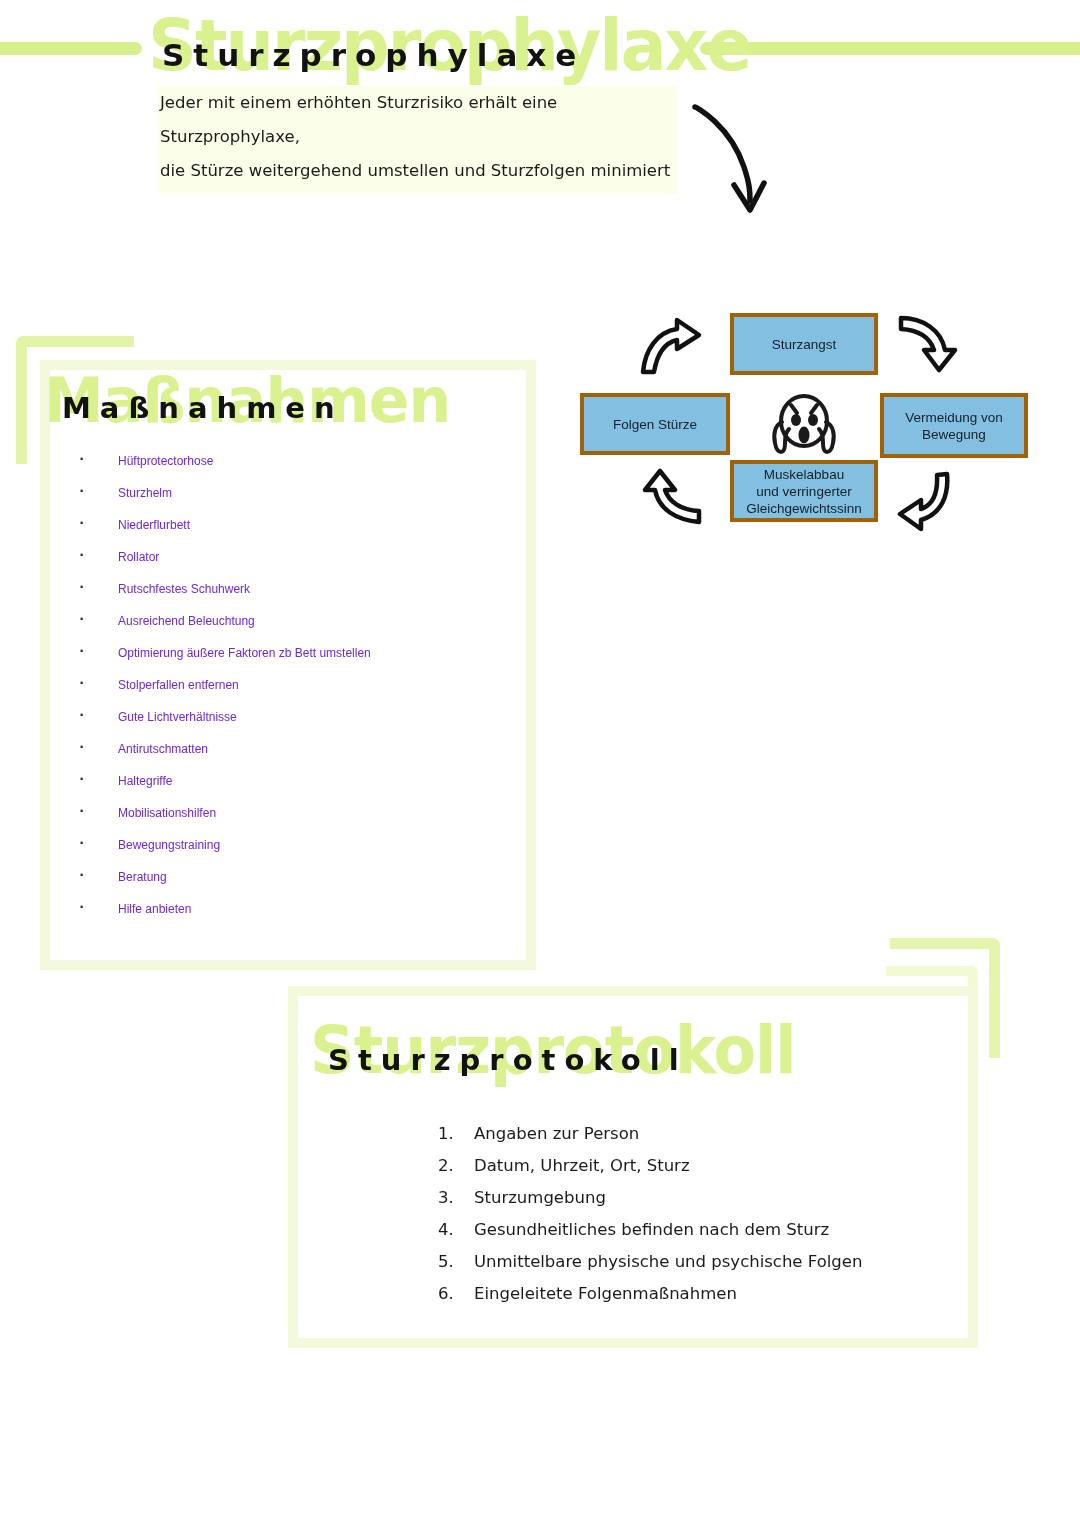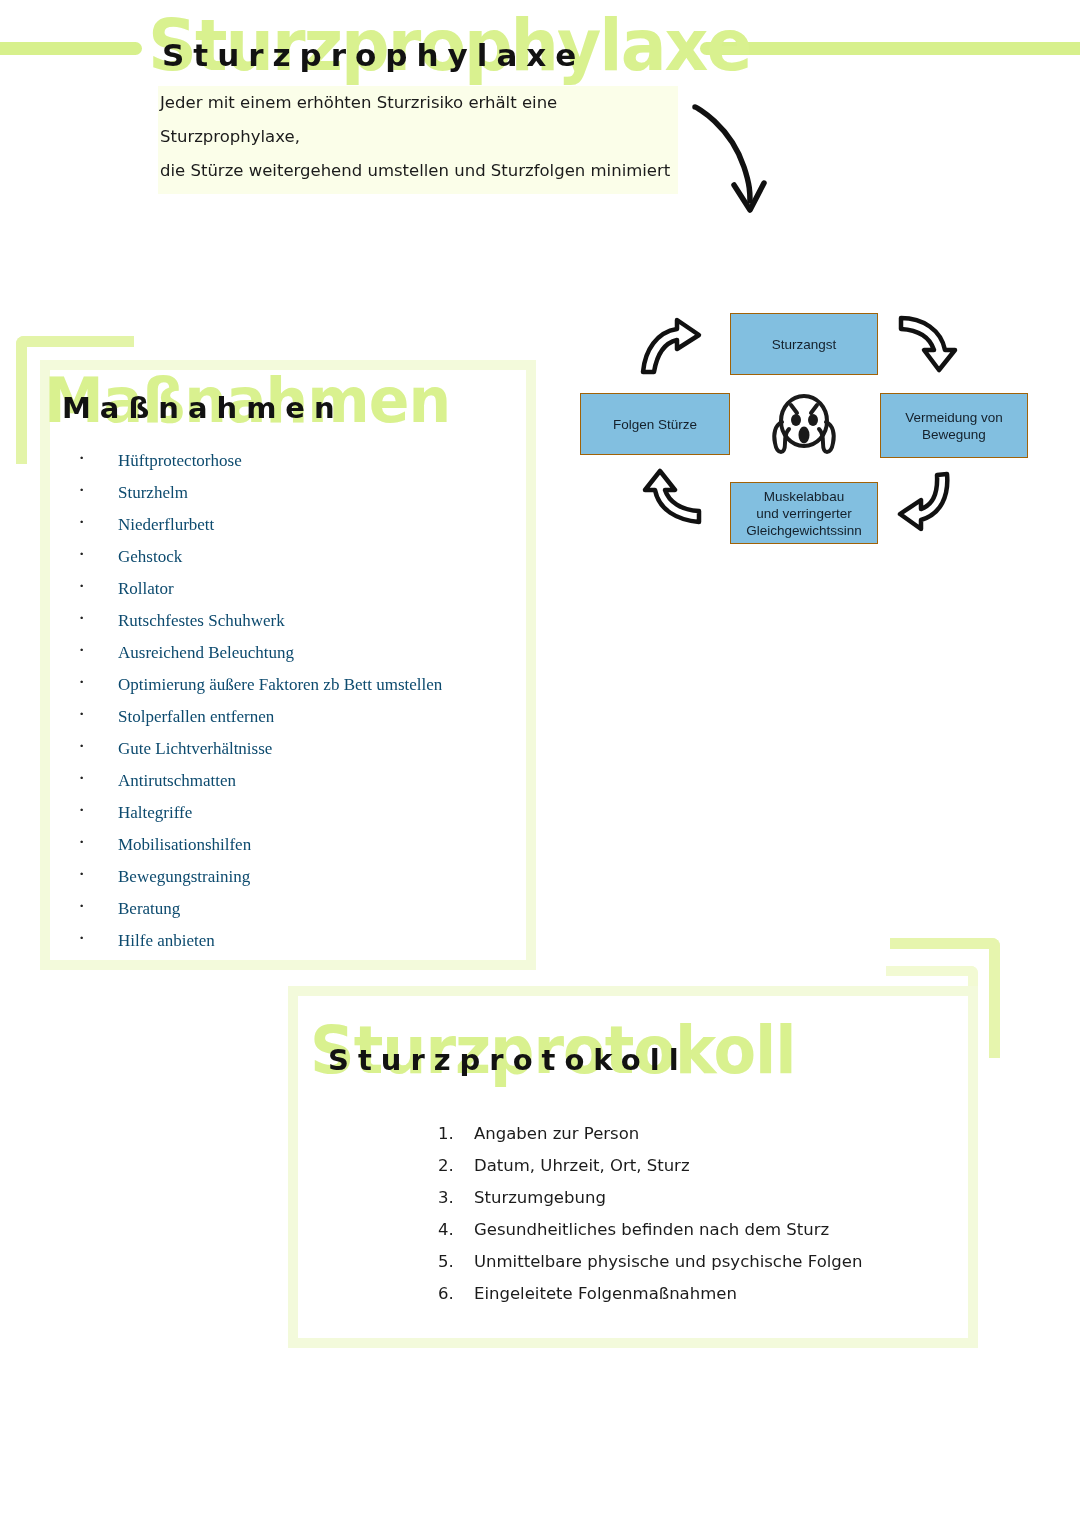--- a/index.html
+++ b/index.html
@@ -145,24 +145,24 @@
 
   #massnahmen-list {
     position: absolute;
     left: 70px;
     top: 445px;
     width: 440px;
     list-style: none;
   }
   #massnahmen-list li {
     position: relative;
-    font-family: Liberation Serif, serif;
-    font-size: 17px;
+    font-family: Liberation Sans, sans-serif;
+    font-size: 12px;
     line-height: 32px;
-    color: #0c4a6e;
+    color: #6d28d9;
     padding-left: 48px;
     white-space: nowrap;
   }
   #massnahmen-list li::before {
     content: "\00B7";
     position: absolute;
     left: 8px;
     top: -3px;
     font-size: 22px;
     color: #222;
@@ -172,35 +172,35 @@
   #cycle {
     position: absolute;
     left: 575px;
     top: 300px;
     width: 475px;
     height: 250px;
   }
   .cbox {
     position: absolute;
     background: #82bfe0;
-    border: 1px solid #a16207;
+    border: 4px solid #a16207;
     color: #14202b;
     font-family: "Liberation Sans", sans-serif;
     font-size: 13.5px;
     line-height: 17px;
     text-align: center;
     display: flex;
     align-items: center;
     justify-content: center;
     padding: 2px 4px;
   }
   #cbox-top    { left: 155px; top: 13px;  width: 148px; height: 62px; }
   #cbox-left   { left: 5px;   top: 93px;  width: 150px; height: 62px; }
   #cbox-right  { left: 305px; top: 93px;  width: 148px; height: 65px; }
-  #cbox-bottom { left: 155px; top: 182px; width: 148px; height: 62px; }
+  #cbox-bottom { left: 155px; top: 160px; width: 148px; height: 62px; }
 
   #face-icon {
     position: absolute;
     left: 190px;
     top: 88px;
     width: 78px;
     height: 72px;
   }
   .carrow { position: absolute; }
   #carrow-tl { left: 62px;  top: 16px;  }
@@ -312,21 +312,20 @@
 
   <div class="dbl-head" id="massnahmen-title">
     <span class="ghost">Maßnahmen</span>
     <span class="fore">Maßnahmen</span>
   </div>
 
   <ul id="massnahmen-list">
     <li>Hüftprotectorhose</li>
     <li>Sturzhelm</li>
     <li>Niederflurbett</li>
-    <li>Gehstock</li>
     <li>Rollator</li>
     <li>Rutschfestes Schuhwerk</li>
     <li>Ausreichend Beleuchtung</li>
     <li>Optimierung äußere Faktoren zb Bett umstellen</li>
     <li>Stolperfallen entfernen</li>
     <li>Gute Lichtverhältnisse</li>
     <li>Antirutschmatten</li>
     <li>Haltegriffe</li>
     <li>Mobilisationshilfen</li>
     <li>Bewegungstraining</li>

